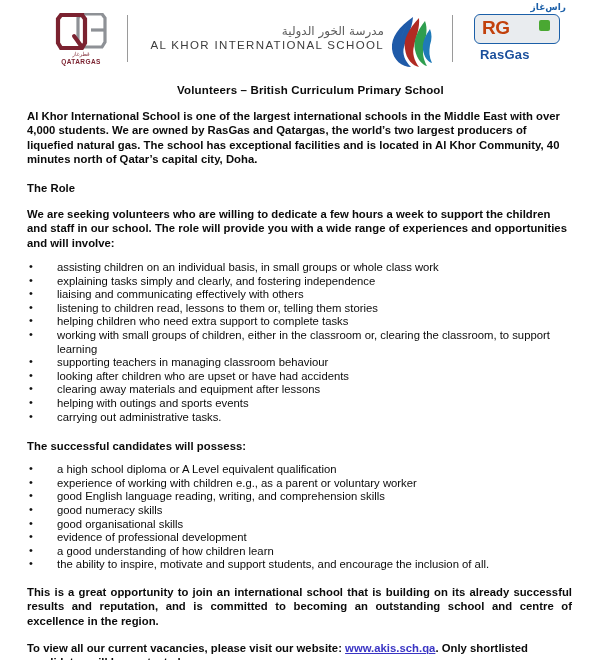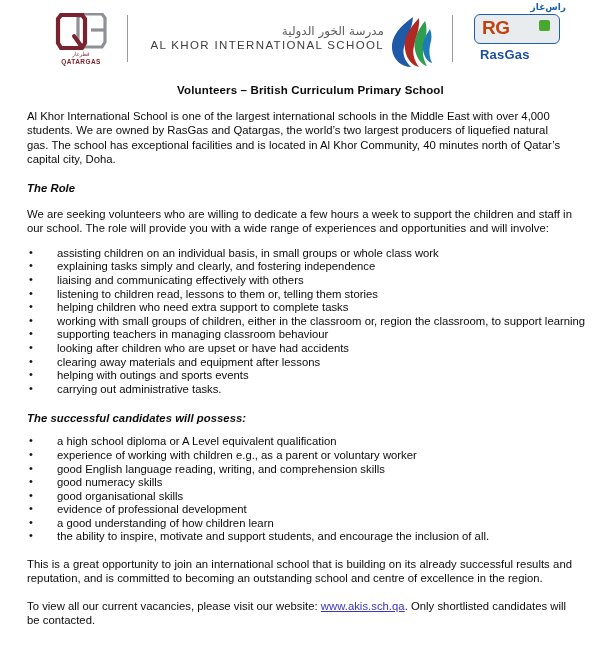--- a/index.html
+++ b/index.html
@@ -170,31 +170,31 @@
     letter-spacing: 0.15px;
     margin: 10px 0 0 0;
     padding-left: 6px;
   }
 
   p.para {
     font-size: 11.3px;
     line-height: 14.3px;
     margin: 13px 16px 0 0;
     letter-spacing: 0.02px;
+    font-weight: bold;
   }
   p.para.justify {
     text-align: justify;
   }
 
   h2.section {
     font-size: 11.3px;
     font-weight: bold;
     margin: 16px 0 0 0;
     letter-spacing: 0.05px;
-    font-style: italic;
   }
 
   ul.bullets {
     list-style: none;
     margin: 11px 0 0 0;
     padding: 0;
   }
   ul.bullets li {
     position: relative;
     font-size: 11.3px;
@@ -277,21 +277,21 @@
     <h2 class="section">The Role</h2>
 
     <p class="para">We are seeking volunteers who are willing to dedicate a few hours a week to support the children and staff in our school. The role will provide you with a wide range of experiences and opportunities and will involve:</p>
 
     <ul class="bullets">
       <li>assisting children on an individual basis, in small groups or whole class work</li>
       <li>explaining tasks simply and clearly, and fostering independence</li>
       <li>liaising and communicating effectively with others</li>
       <li>listening to children read, lessons to them or, telling them stories</li>
       <li>helping children who need extra support to complete tasks</li>
-      <li>working with small groups of children, either in the classroom or, region the classroom, to support learning</li>
+      <li>working with small groups of children, either in the classroom or, clearing the classroom, to support learning</li>
       <li>supporting teachers in managing classroom behaviour</li>
       <li>looking after children who are upset or have had accidents</li>
       <li>clearing away materials and equipment after lessons</li>
       <li>helping with outings and sports events</li>
       <li>carrying out administrative tasks.</li>
     </ul>
 
     <h2 class="section">The successful candidates will possess:</h2>
 
     <ul class="bullets">

